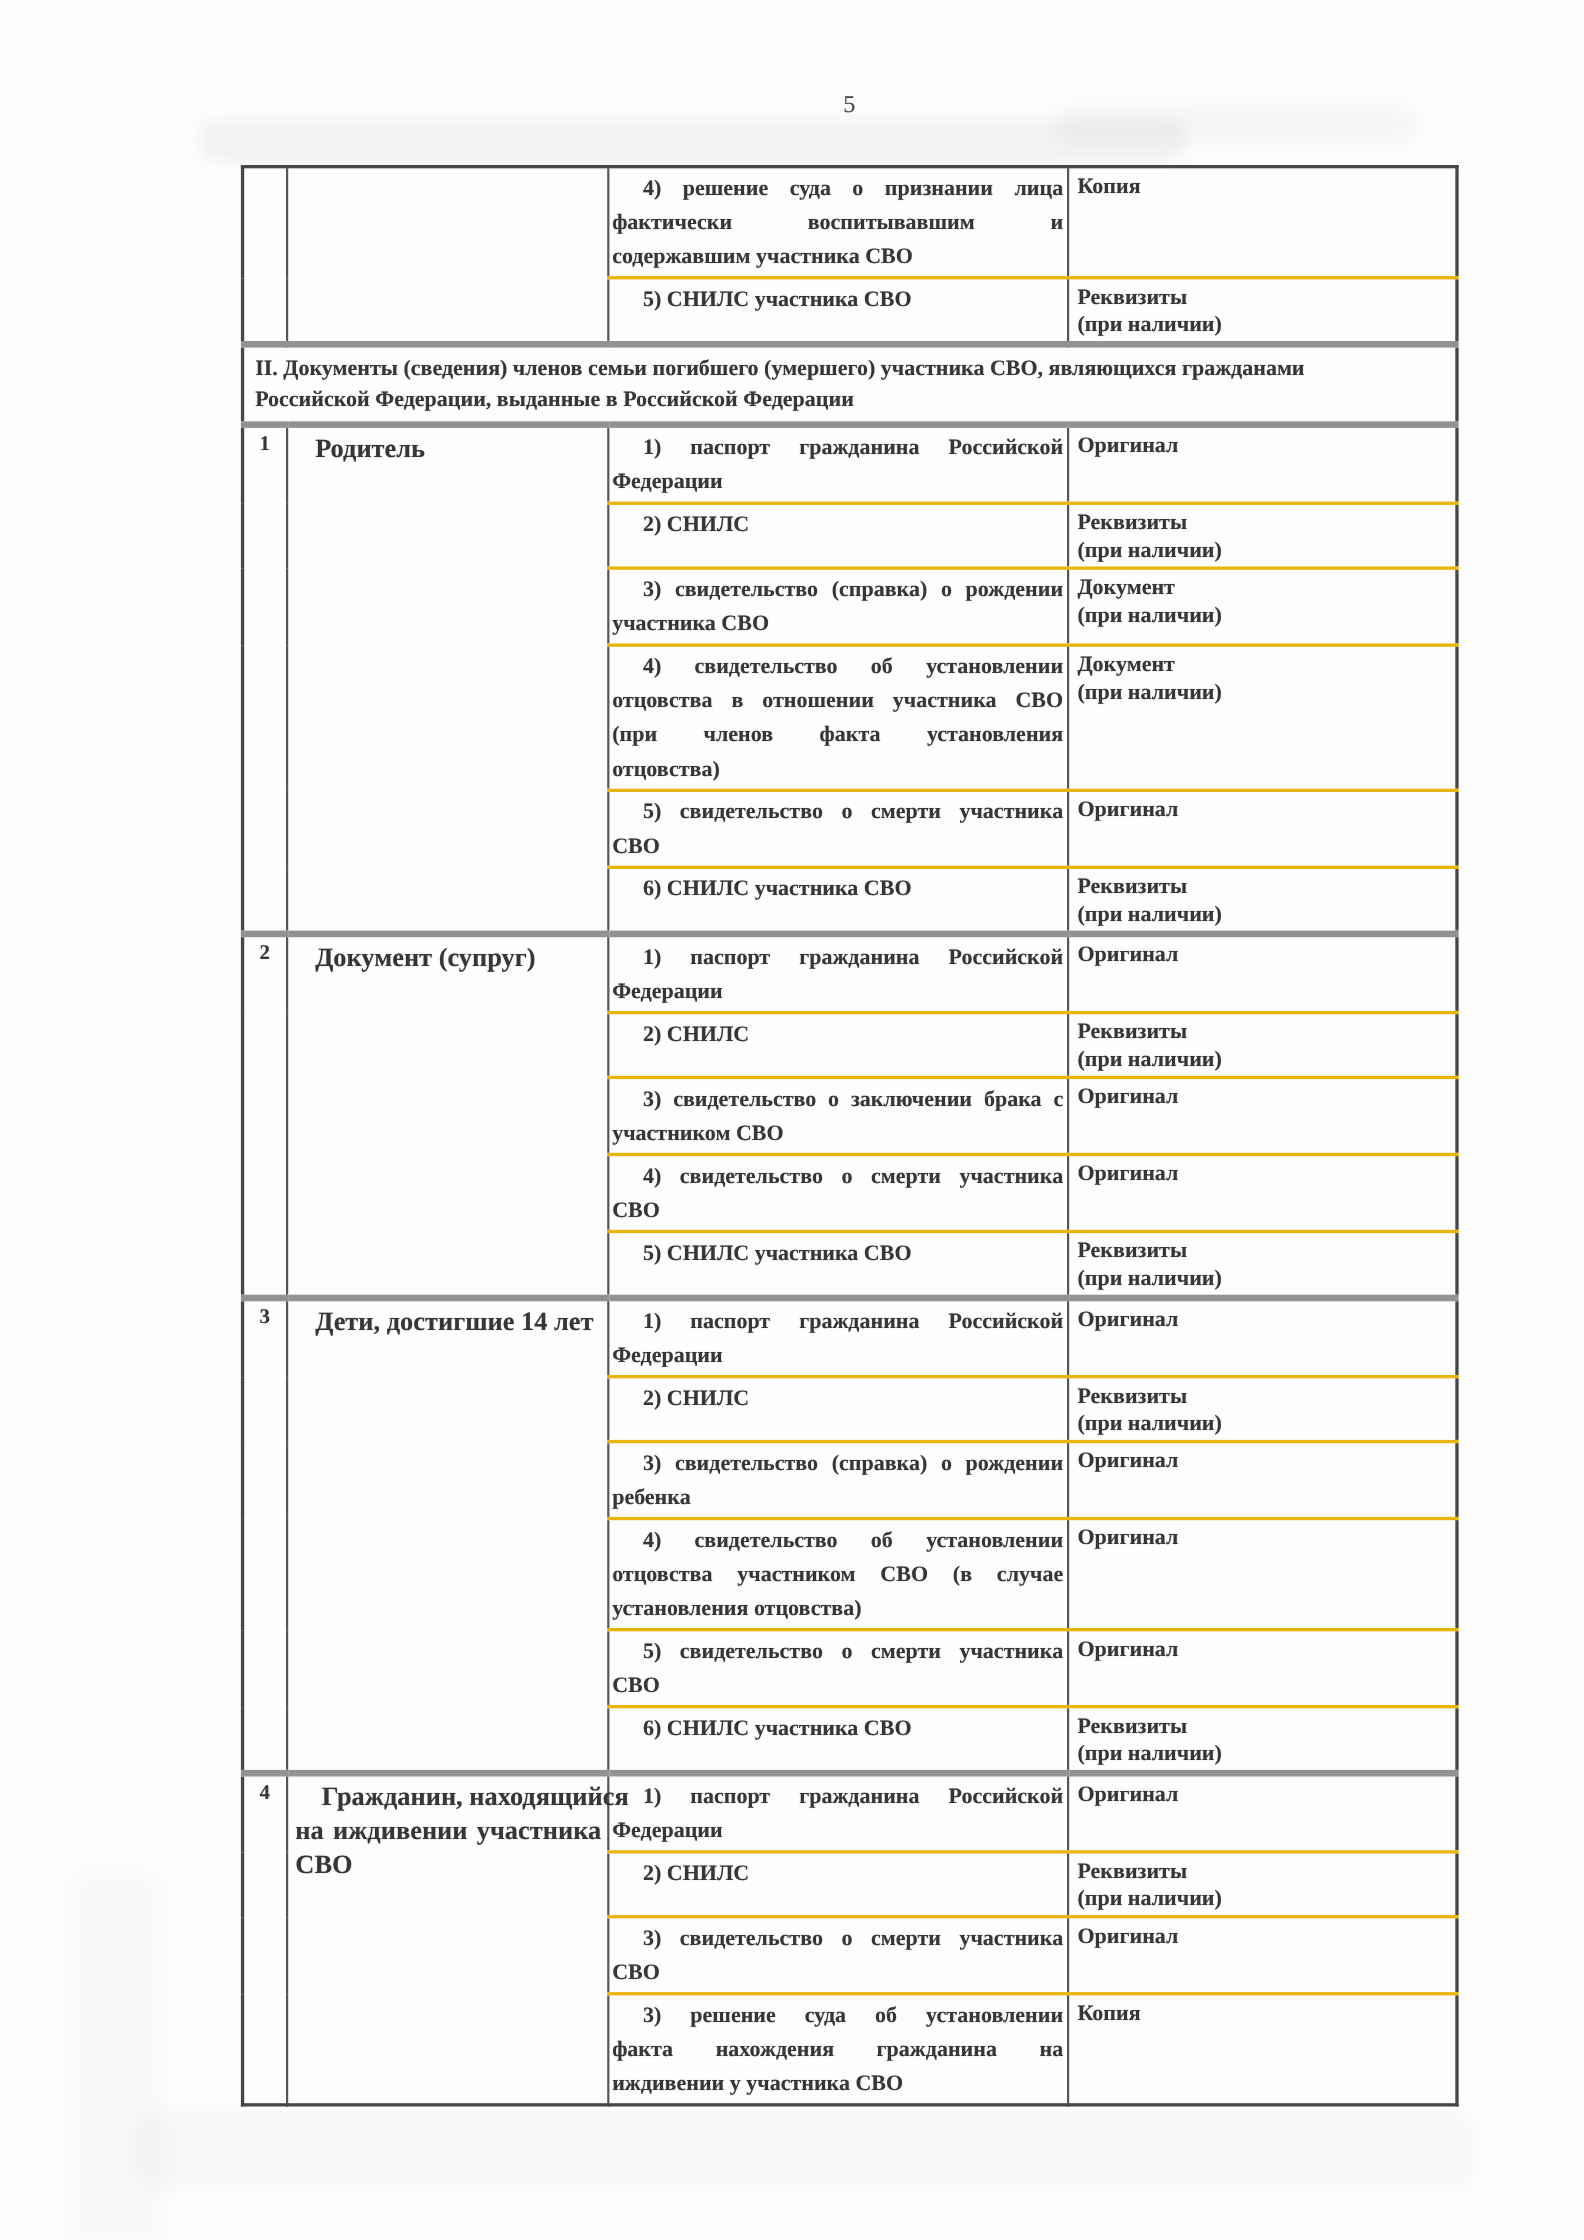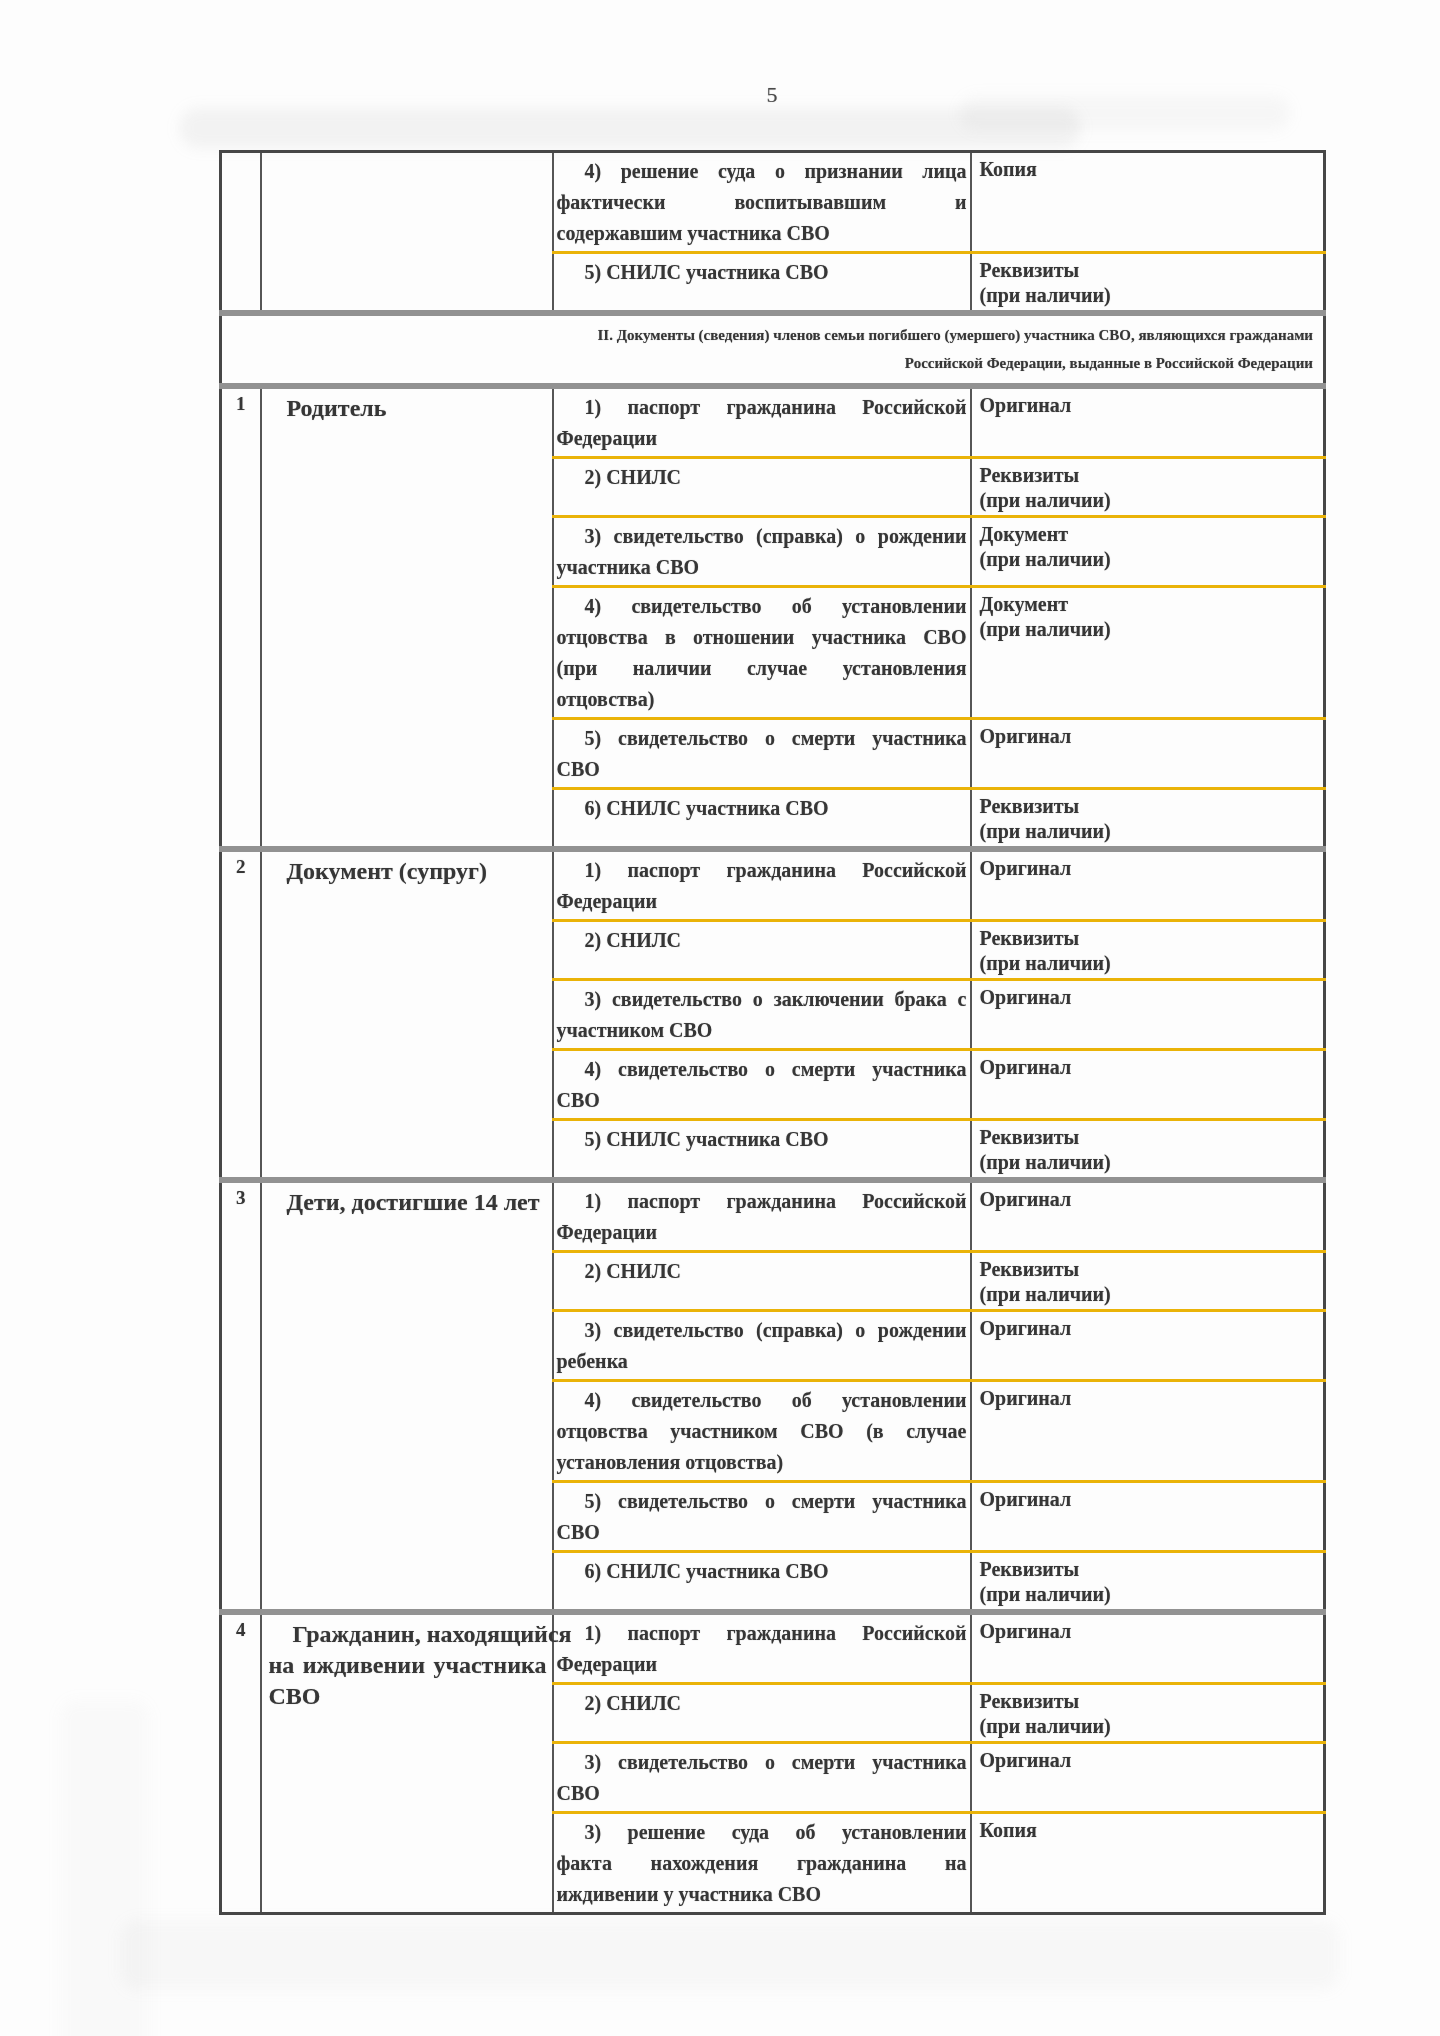--- a/index.html
+++ b/index.html
@@ -28,21 +28,21 @@
     font-weight:bold;
   }
   td { border:2px solid #565656; vertical-align:top; }
   tr.sub   > td { border-top:3px solid #eab308; }
   tr.major > td { border-top:6px solid #929292; }
 
   td.c-num    { text-align:center; font-size:19px; padding:4px 0 0; }
   td.c-person { padding:4px 5px 2px 7px; font-size:24px; }
   td.c-doc    { padding:3px 3px 2px; font-size:20px; }
   td.c-form   { padding:4px 8px 2px; font-size:20px; }
-  td.c-section{ padding:5px 10px 6px; font-size:15px; text-align:right; }
+  td.c-section{ padding:5px 10px 6px; font-size:20px; text-align:left; }
 
   .dl  { line-height:31px; white-space:nowrap; overflow:visible; }
   .dl.j   { text-align:justify; text-align-last:justify; }
   .dl.ind { text-indent:28px; }
   .pl  { line-height:31px; white-space:nowrap; }
   .pl.pad { padding-left:18px; }
   .pl.j   { text-align:justify; text-align-last:justify; }
   .pl.ind { text-indent:24px; }
   .fl  { line-height:25px; }
   .shl { line-height:28px; }
@@ -126,21 +126,21 @@
       </td>
       <td class="c-form">
         <div class="fl">Документ</div>
         <div class="fl">(при наличии)</div>
       </td>
     </tr>
     <tr class="sub">
       <td class="c-doc">
         <div class="dl j ind">4) свидетельство об установлении</div>
         <div class="dl j">отцовства в отношении участника СВО</div>
-        <div class="dl j">(при наличии случае установления</div>
+        <div class="dl j">(при членов факта установления</div>
         <div class="dl">отцовства)</div>
       </td>
       <td class="c-form">
         <div class="fl">Документ</div>
         <div class="fl">(при наличии)</div>
       </td>
     </tr>
     <tr class="sub">
       <td class="c-doc">
         <div class="dl j ind">5) свидетельство о смерти участника</div>

